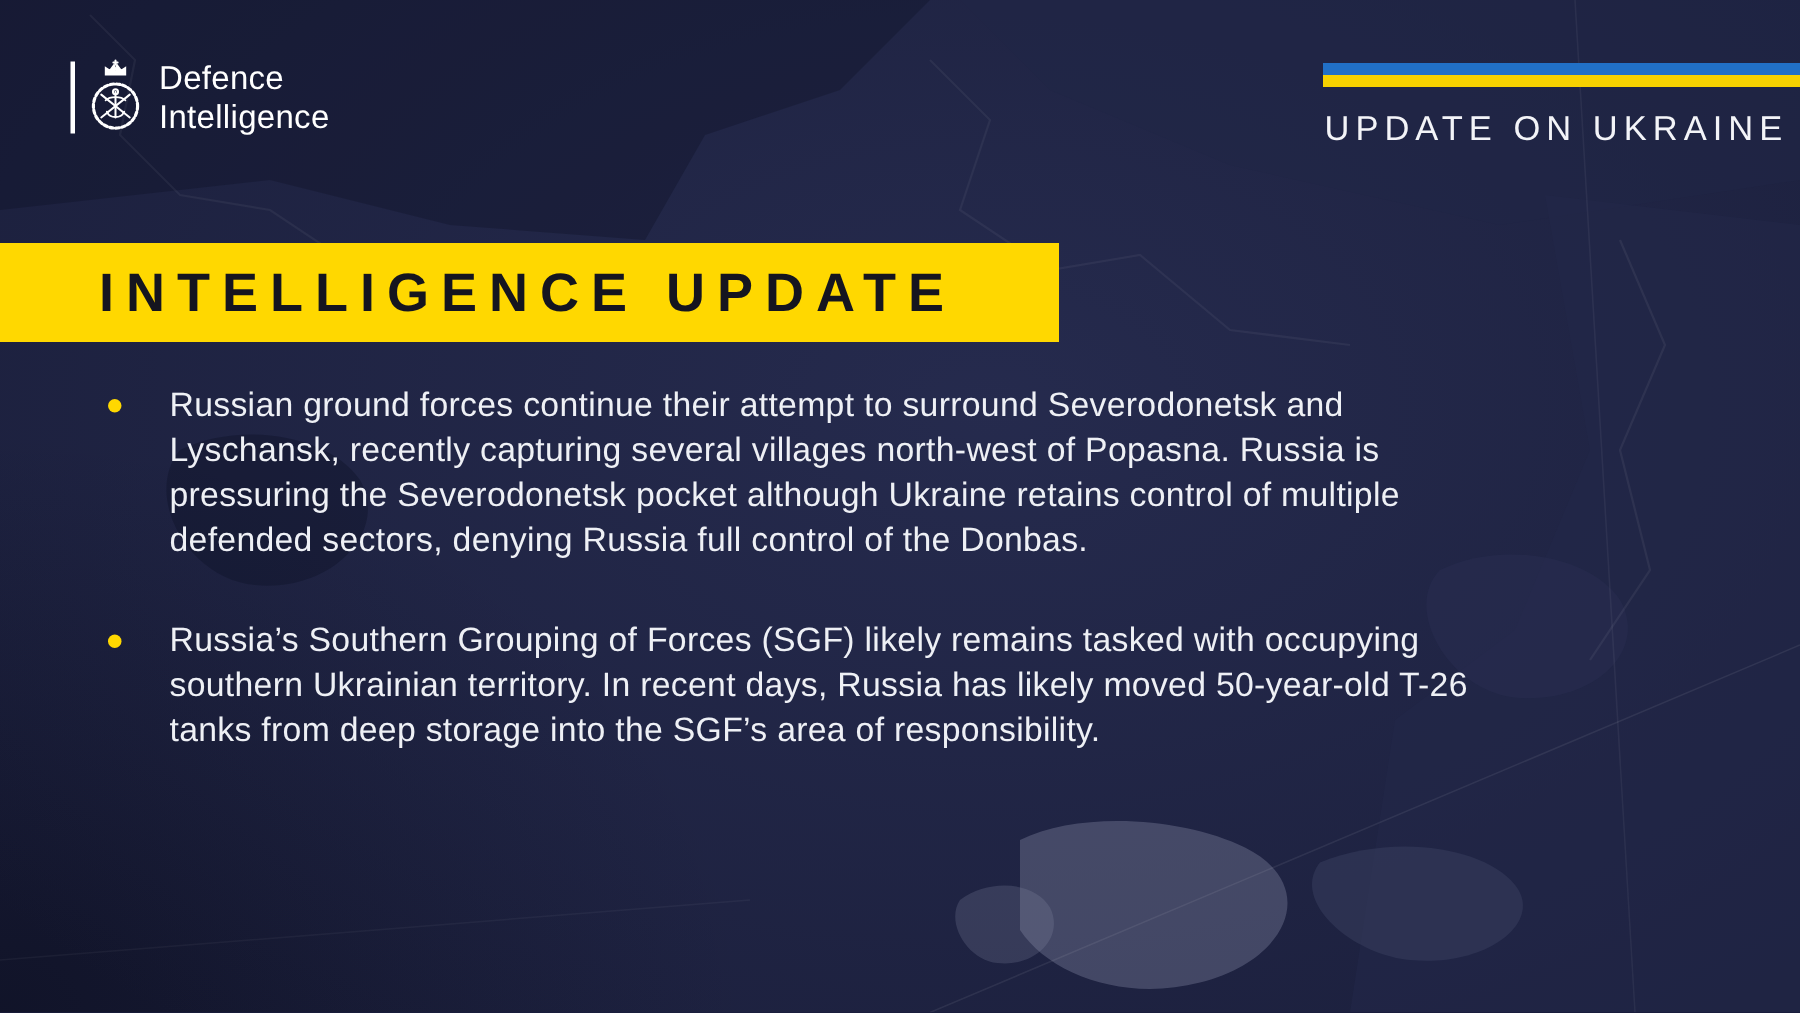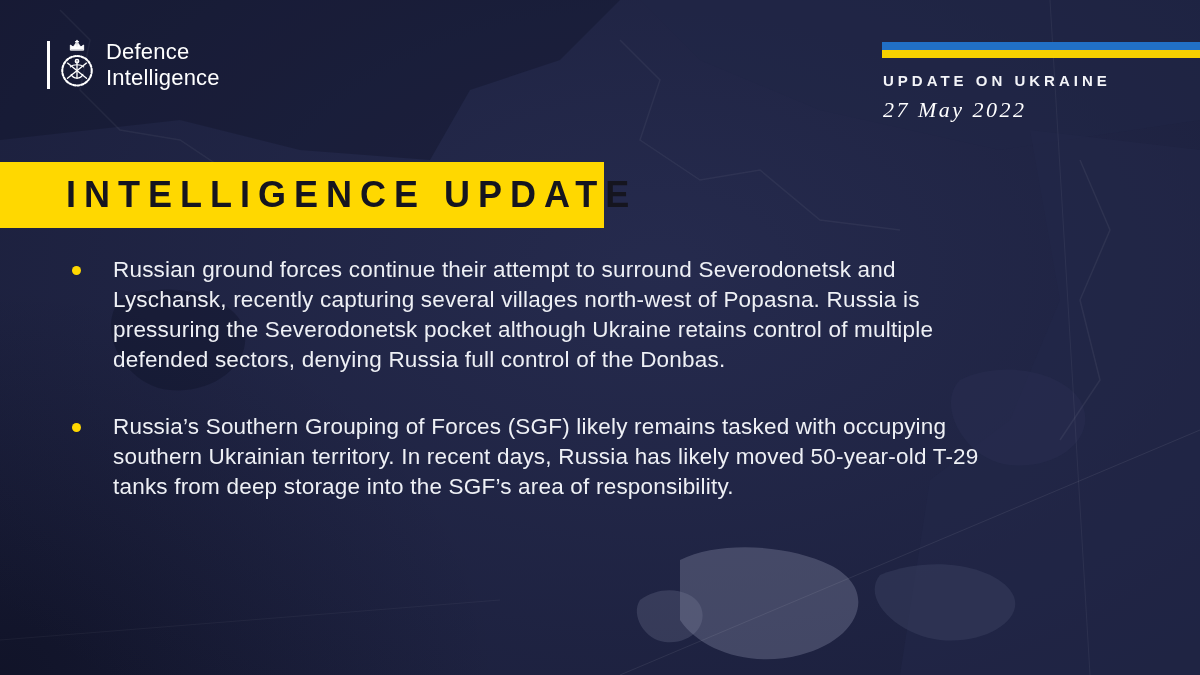--- a/index.html
+++ b/index.html
@@ -33,26 +33,26 @@
   .brand{position:absolute;left:47px;top:38px;display:flex;align-items:center;}
   .brand-bar{width:3px;height:48px;background:#fff;margin-right:8px;}
   .brand-crest{width:38px;height:54px;margin-right:10px;flex:none;}
   .brand-text{color:#fff;font-size:22px;line-height:26px;font-weight:400;letter-spacing:0.2px;}
 
   
   .flag-stripe{position:absolute;left:882px;top:42px;width:318px;height:16px;display:flex;flex-direction:column;}
   .flag-stripe .blue{height:8px;background:var(--flag-blue);}
   .flag-stripe .yellow{height:8px;background:var(--flag-yellow);}
   .header-right{position:absolute;left:883px;top:72px;color:#fff;}
-  .header-title{font-size:15px;letter-spacing:4px;font-weight:700;color:#f3f4f8;}
+  .header-title{font-size:23px;letter-spacing:4px;font-weight:400;color:#f3f4f8;}
   .header-date{font-family:"Liberation Serif","DejaVu Serif",serif;font-style:italic;font-size:22px;letter-spacing:2.5px;margin-top:8px;color:#fff;}
 
   
   .banner{
-    position:absolute;left:0;top:162px;width:604px;height:66px;
+    position:absolute;left:0;top:162px;width:706px;height:66px;
     background:var(--accent-yellow);
     display:flex;align-items:center;
   }
   .banner-label{
     padding-left:66px;
     font-size:36px;font-weight:700;letter-spacing:8px;
     color:var(--banner-text);
     white-space:nowrap;
   }
 
@@ -111,36 +111,35 @@
       <div>Intelligence</div>
     </div>
   </div>
 
   <div class="flag-stripe">
     <div class="blue"></div>
     <div class="yellow"></div>
   </div>
   <div class="header-right">
     <div class="header-title">UPDATE ON UKRAINE</div>
-    <div class="header-date">27 May 2022</div>
   </div>
 
   <div class="banner">
     <div class="banner-label">INTELLIGENCE UPDATE</div>
   </div>
 
   <ul class="bullets">
     <li class="bullet">
       <span class="bullet-dot"></span>
       <div class="bullet-text">Russian ground forces continue their attempt to surround Severodonetsk and
 Lyschansk, recently capturing several villages north-west of Popasna. Russia is
 pressuring the Severodonetsk pocket although Ukraine retains control of multiple
 defended sectors, denying Russia full control of the Donbas.</div>
     </li>
     <li class="bullet">
       <span class="bullet-dot"></span>
       <div class="bullet-text">Russia’s Southern Grouping of Forces (SGF) likely remains tasked with occupying
-southern Ukrainian territory. In recent days, Russia has likely moved 50-year-old T-29
+southern Ukrainian territory. In recent days, Russia has likely moved 50-year-old T-26
 tanks from deep storage into the SGF’s area of responsibility.</div>
     </li>
   </ul>
 
 </div>
 
 </body></html>

